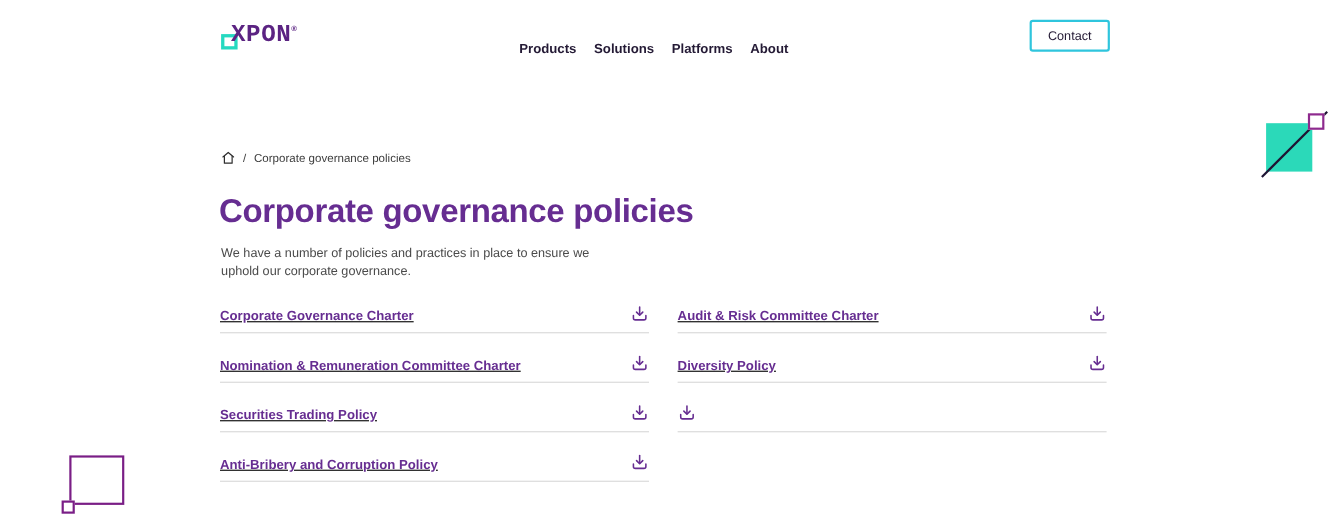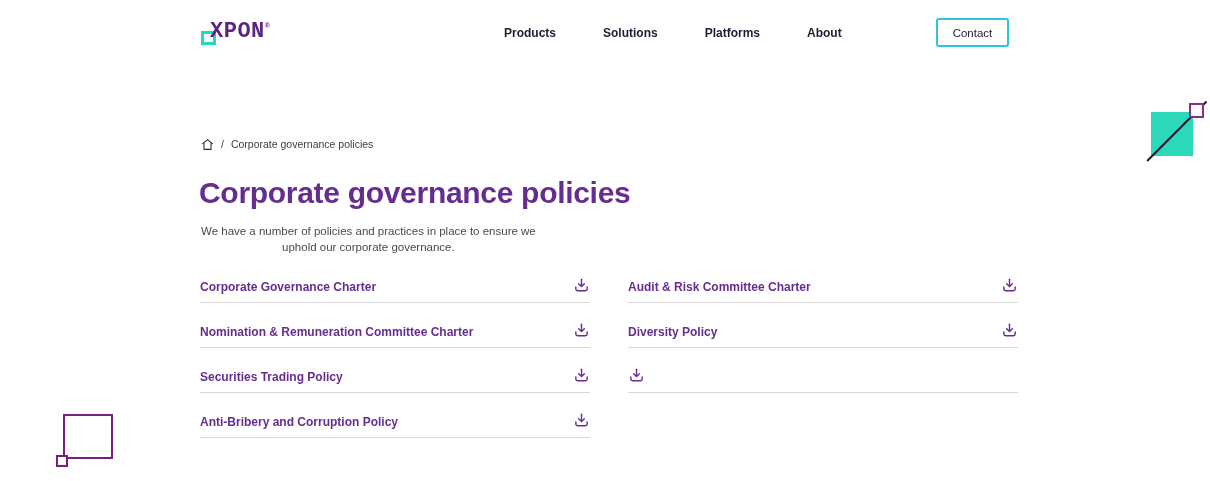--- a/index.html
+++ b/index.html
@@ -8,44 +8,44 @@
   .canvas { position:relative; width:1210px; height:481px; background:#ffffff; }
 
   
   .logo { position:absolute; left:201px; top:16px; height:32px; cursor:pointer; }
   .logo-square { position:absolute; left:0px; bottom:3px; width:15px; height:14px;
                  border:3px solid #25D9C0; }
   .logo-text { position:relative; display:inline-block; padding-left:9px; font-size:22px;
                font-weight:bold; color:#5B2382; letter-spacing:0.5px; line-height:32px;font-family:Liberation Mono, monospace; }
   .logo-reg { position:relative; top:-9px; font-size:7px; color:#5B2382; font-weight:bold; }
 
-  .nav { position:absolute; left:472px; top:26px; display:flex; gap:47px;margin-left:32px; }
+  .nav { position:absolute; left:472px; top:37px; display:flex; gap:16px; }
   .nav-item { font-size:12px; font-weight:bold; color:#241A35; cursor:pointer; white-space:nowrap; }
 
   .contact-btn { position:absolute; left:936px; top:18px; width:73px; height:29px;
                  background:#ffffff; border:2px solid #2FC5DD; border-radius:3px;
                  font-size:11.5px; font-weight:normal; color:#241A35; cursor:pointer;
                  display:flex; align-items:center; justify-content:center;
                  font-family:"Liberation Sans", sans-serif; }
 
   
   .breadcrumb { position:absolute; left:201px; top:137px; display:flex; align-items:center; gap:7px; }
   .home-icon { width:13px; height:13px; display:inline-block; cursor:pointer; }
   .crumb-sep { font-size:10.5px; color:#3d3d3d; }
   .crumb-current { font-size:10.5px; color:#3d3d3d; }
 
   
   .page-title { position:absolute; left:199px; top:176px; font-size:30px; font-weight:bold;
                 color:#662D91; letter-spacing:-0.3px; }
   .page-subtitle { position:absolute; left:201px; top:223px; font-size:11.5px; color:#4a4a4a;
-                   line-height:16px;text-align:center; }
+                   line-height:16px; }
 
   
   .policy-grid { position:absolute; left:200px; top:258px; width:801px;
-                 display:grid; grid-template-columns:390px 390px; column-gap:38px; }
+                 display:grid; grid-template-columns:390px 390px; column-gap:26px;text-decoration:underline; }
   .policy-row { height:45px; display:flex; align-items:flex-end; justify-content:space-between;
                 padding-bottom:8px; border-bottom:1px solid #d8d8d8; cursor:pointer; }
   .policy-label { font-size:12px; font-weight:bold; color:#662D91; }
   .dl-icon { width:17px; height:17px; flex:0 0 auto; }
 
   
   .decor-teal-square { position:absolute; left:1151px; top:112px; width:42px; height:44px;
                        background:#2BD9B9; }
   .decor-purple-square-tr { position:absolute; left:1189px; top:103px; width:15px; height:15px;
                             border:2.5px solid #8E2A8E; background:#ffffff; }

